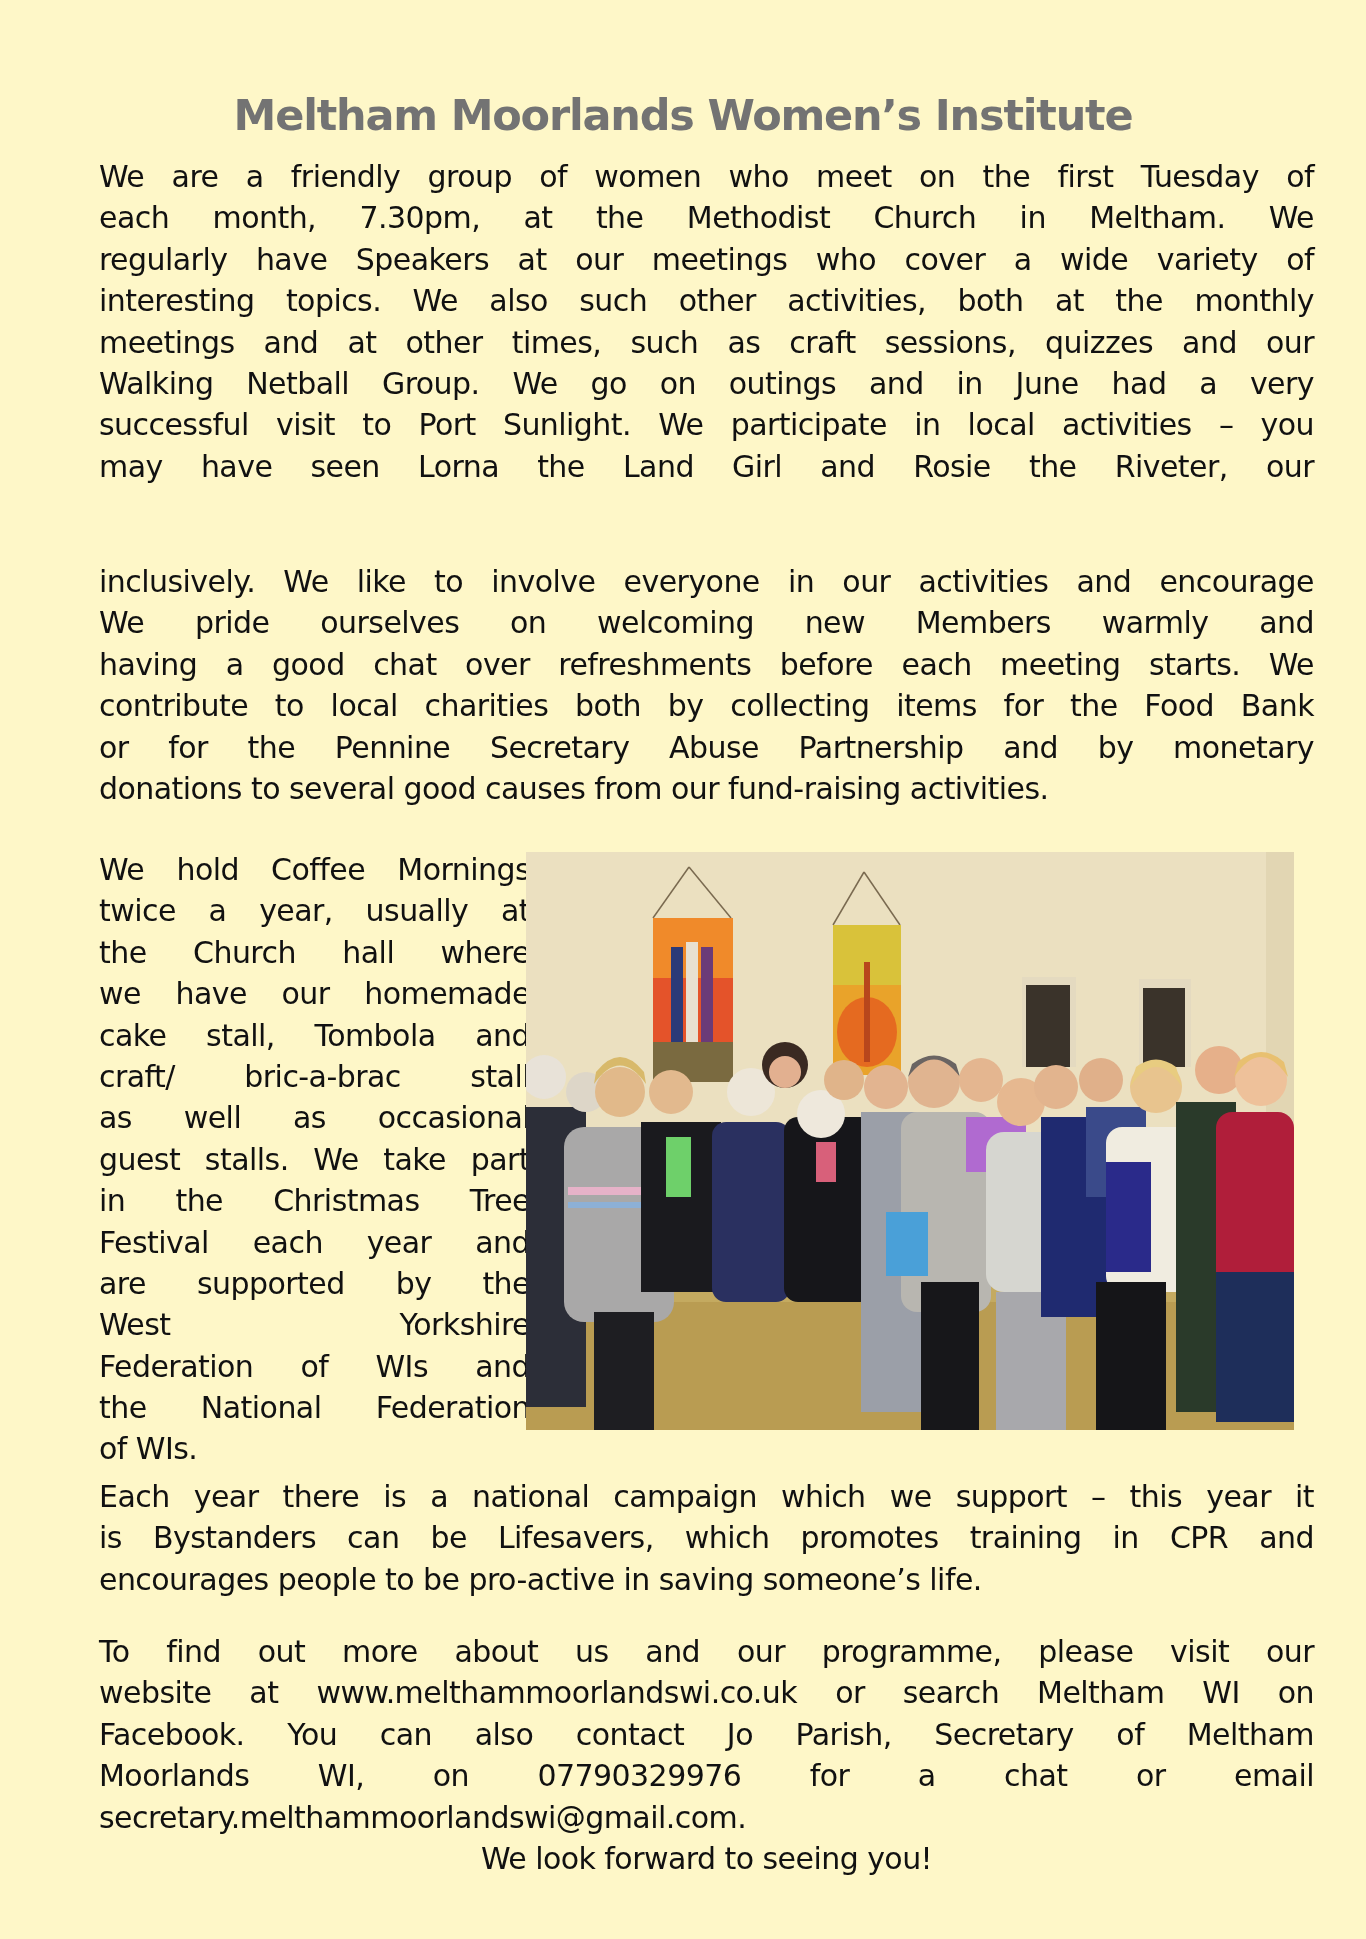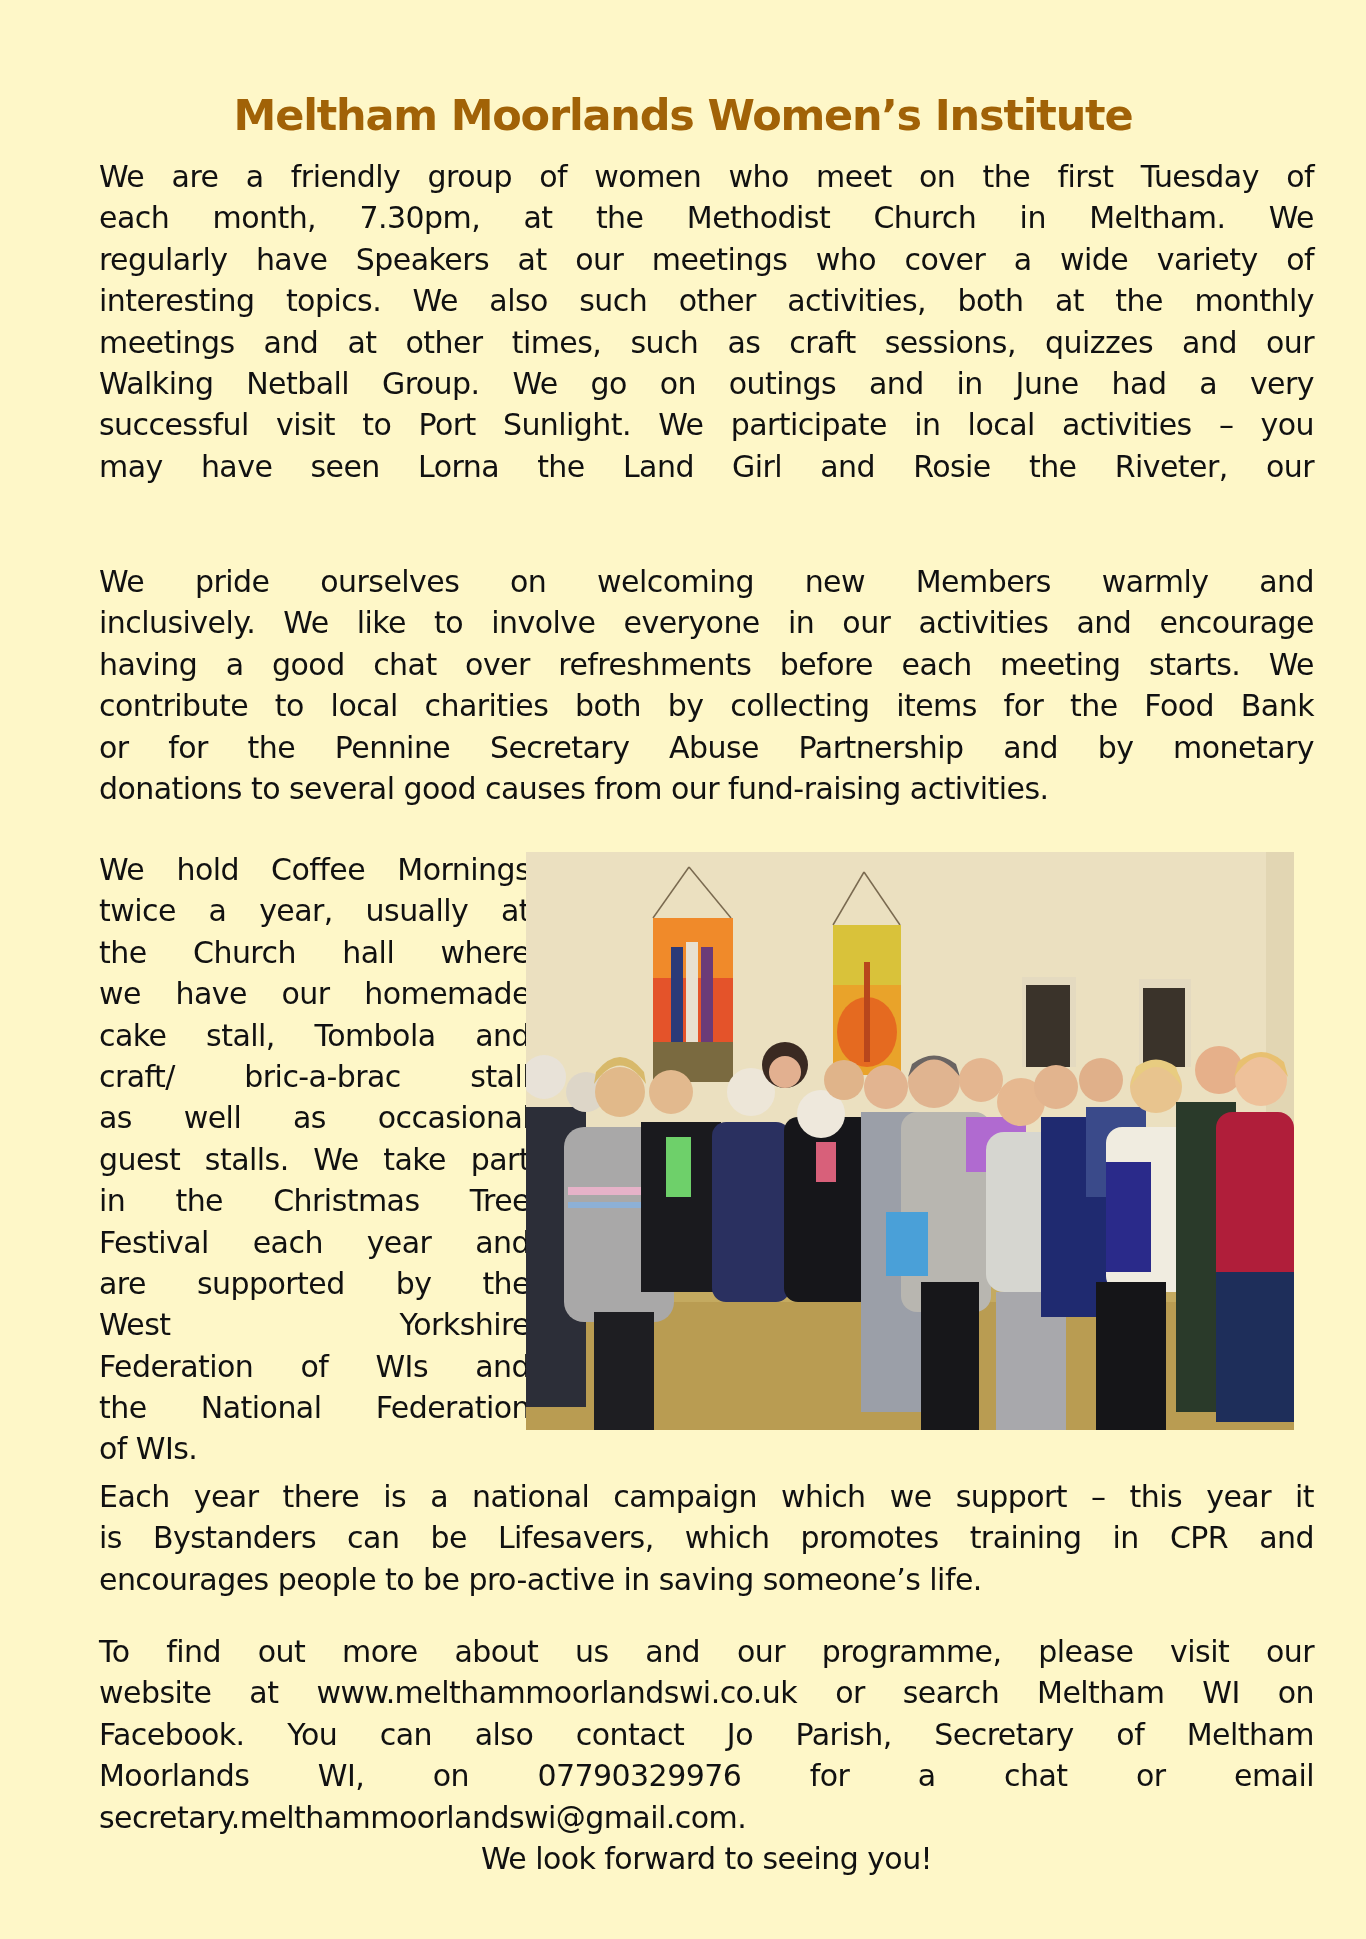--- a/index.html
+++ b/index.html
@@ -11,21 +11,21 @@
     font-family: "DejaVu Sans", sans-serif;
     color: #111111;
   }
   .title {
     position: absolute; left: 0; top: 58px; width: 1366px;
     text-align: center;
     font-family: "DejaVu Sans", sans-serif;
     font-weight: bold;
     font-size: 43px;
     letter-spacing: -1.2px;
-    color: #a16207;
+    color: #737373;
     line-height: 56px;
   }
   .para { position: absolute; left: 79px; }
   .line {
     display: block;
     white-space: nowrap;
     font-size: 30px;
     line-height: 41.4px;
     height: 41.4px;
     text-align: justify;
@@ -59,22 +59,22 @@
   <span class="line full">each month, 7.30pm, at the Methodist Church in Meltham.  We</span>
   <span class="line full">regularly have Speakers at our meetings who cover a wide variety of</span>
   <span class="line full">interesting topics.  We also such other activities, both at the monthly</span>
   <span class="line full">meetings and at other times, such as craft sessions, quizzes and our</span>
   <span class="line full">Walking Netball Group. We go on outings and in June had a very</span>
   <span class="line full">successful visit to Port Sunlight. We participate in local activities – you</span>
   <span class="line full">may have seen Lorna the Land Girl and Rosie the Riveter, our</span>
 </div>
 
 <div class="para full" id="p2">
+  <span class="line full">inclusively. We like to involve everyone in our activities and encourage</span>
   <span class="line full">We pride ourselves on welcoming new Members warmly and</span>
-  <span class="line full">inclusively. We like to involve everyone in our activities and encourage</span>
   <span class="line full">having a good chat over refreshments before each meeting starts. We</span>
   <span class="line full">contribute to local charities both by collecting items for the Food Bank</span>
   <span class="line full">or for the Pennine Secretary Abuse Partnership and by monetary</span>
   <span class="line full last">donations to several good causes from our fund-raising activities.</span>
 </div>
 
 <div class="para col" id="p3">
   <span class="line col">We hold Coffee Mornings</span>
   <span class="line col">twice a year, usually at</span>
   <span class="line col">the Church hall where</span>

